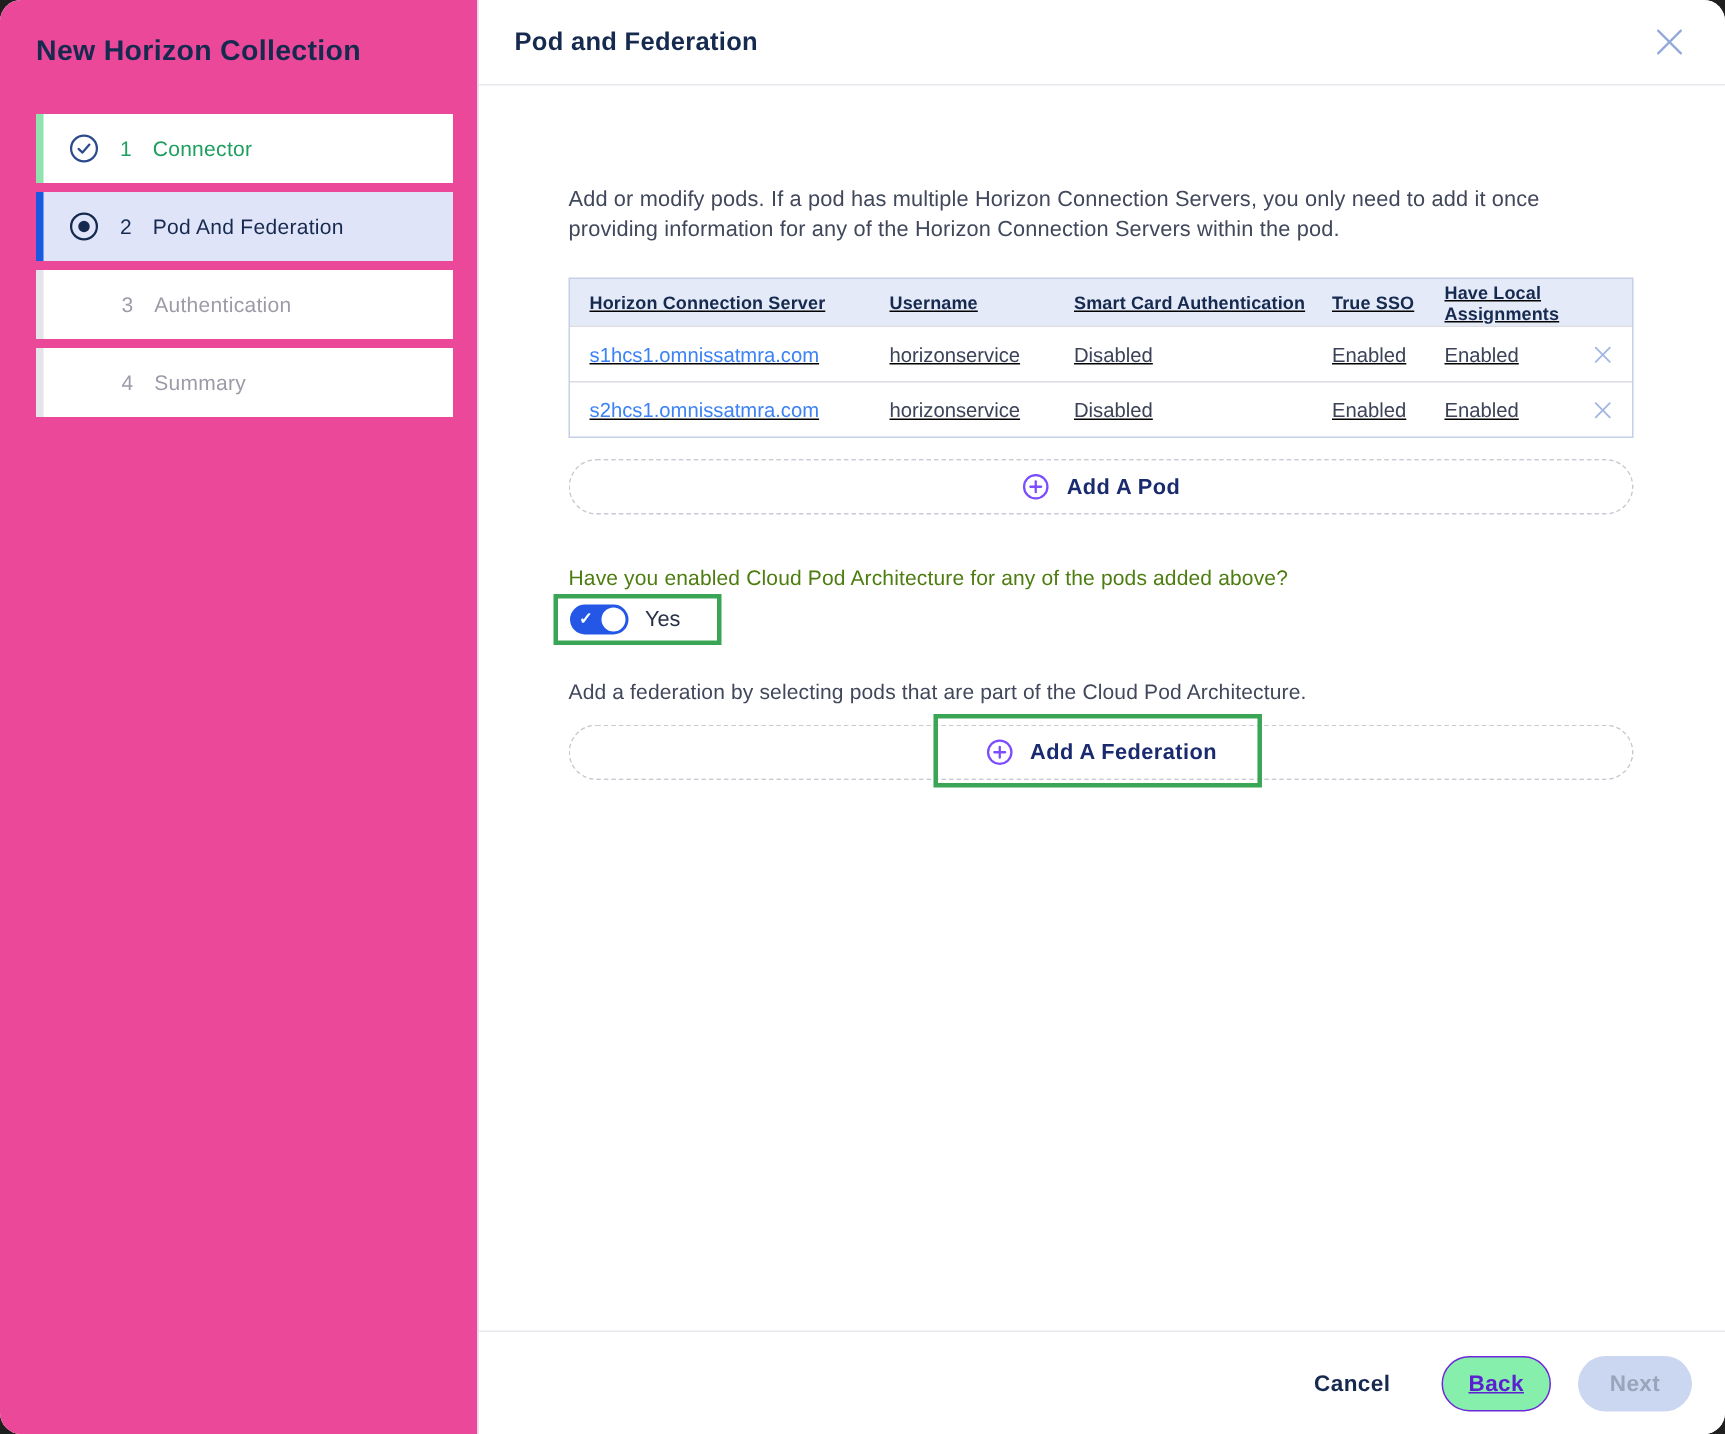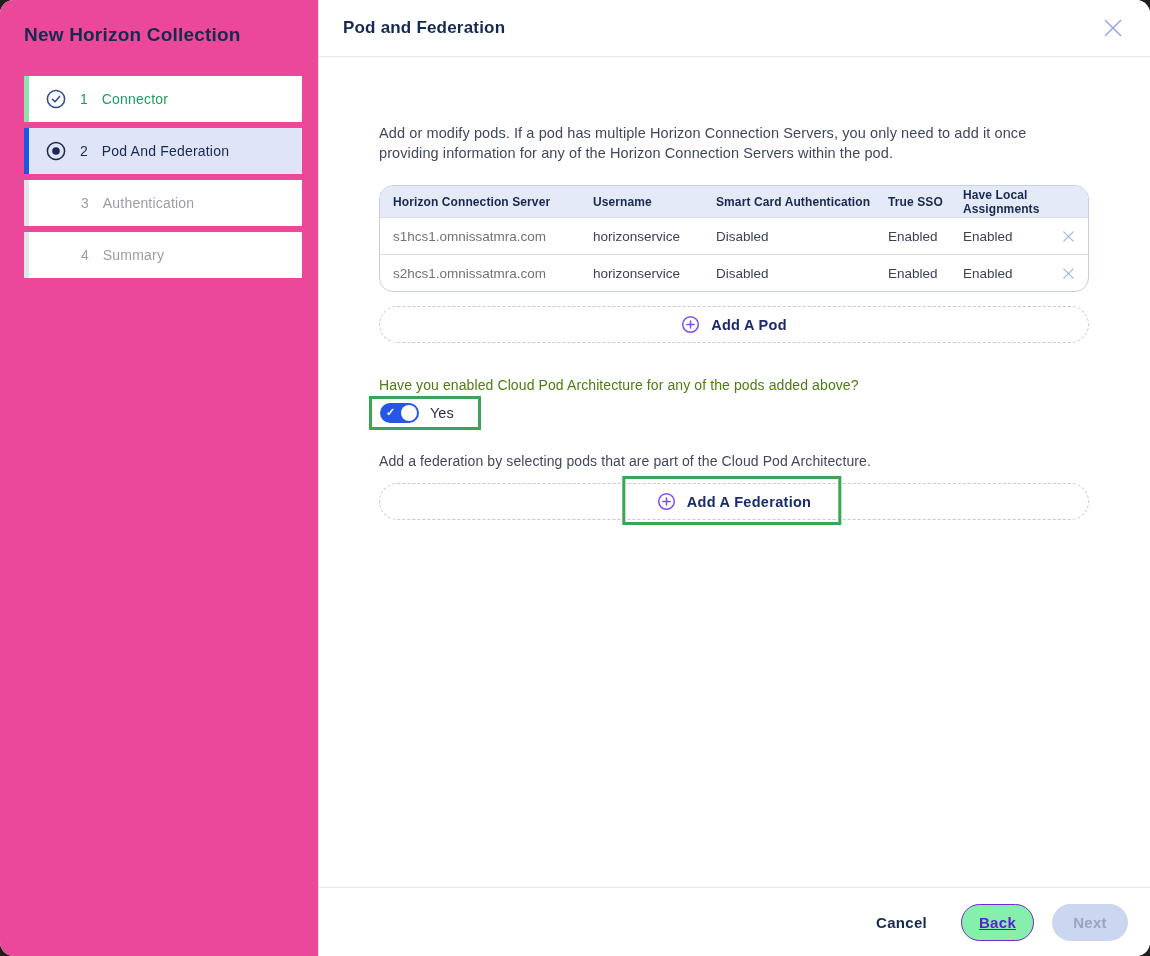--- a/index.html
+++ b/index.html
@@ -65,34 +65,35 @@
   .main-title { font-size: 17px; font-weight: 700; color: #16294F; letter-spacing: .2px; }
   .close-btn { background: none; border: none; cursor: pointer; width: 30px; height: 30px; display: flex; align-items: center; justify-content: center; }
   .main-body { flex: 1; padding: 66px 61px 0 60px; overflow: hidden; }
   .intro {
     font-size: 14.5px; line-height: 20px; color: #42485C;
     max-width: 680px; margin-bottom: 22px; letter-spacing: .1px;
   }
   
   .pods-table {
     border: 1px solid #C5CFEA;
-    border-radius: 14px;
+    border-radius: 0;
     overflow: hidden;
     background: #fff;
+    text-decoration: underline;
   }
   .t-head, .t-row {
     display: grid;
     grid-template-columns: 200px 123px 172px 75px 1fr 40px;
     align-items: center;
   }
   .t-head { background: #E4EAF8; height: 31px; }
   .t-head .t-cell { font-size: 12px; font-weight: 700; color: #16294F; padding-left: 13px; letter-spacing: .1px; }
   .t-row { height: 37px; border-top: 1px solid #DCDCE3; }
   .t-row .t-cell { font-size: 13.5px; color: #3C4257; padding-left: 13px; }
-  .t-cell.server { color: #737373; cursor: pointer; }
+  .t-cell.server { color: #3b82f6; cursor: pointer; }
   .row-remove { background: none; border: none; cursor: pointer; display: flex; align-items: center; justify-content: center; height: 100%; }
   
   .dashed-btn {
     margin-top: 14px;
     width: 100%; height: 37px;
     background: #fff;
     border: 1.5px dashed #C9C9D3;
     border-radius: 19px;
     display: flex; align-items: center; justify-content: center; gap: 11px;
     cursor: pointer;

